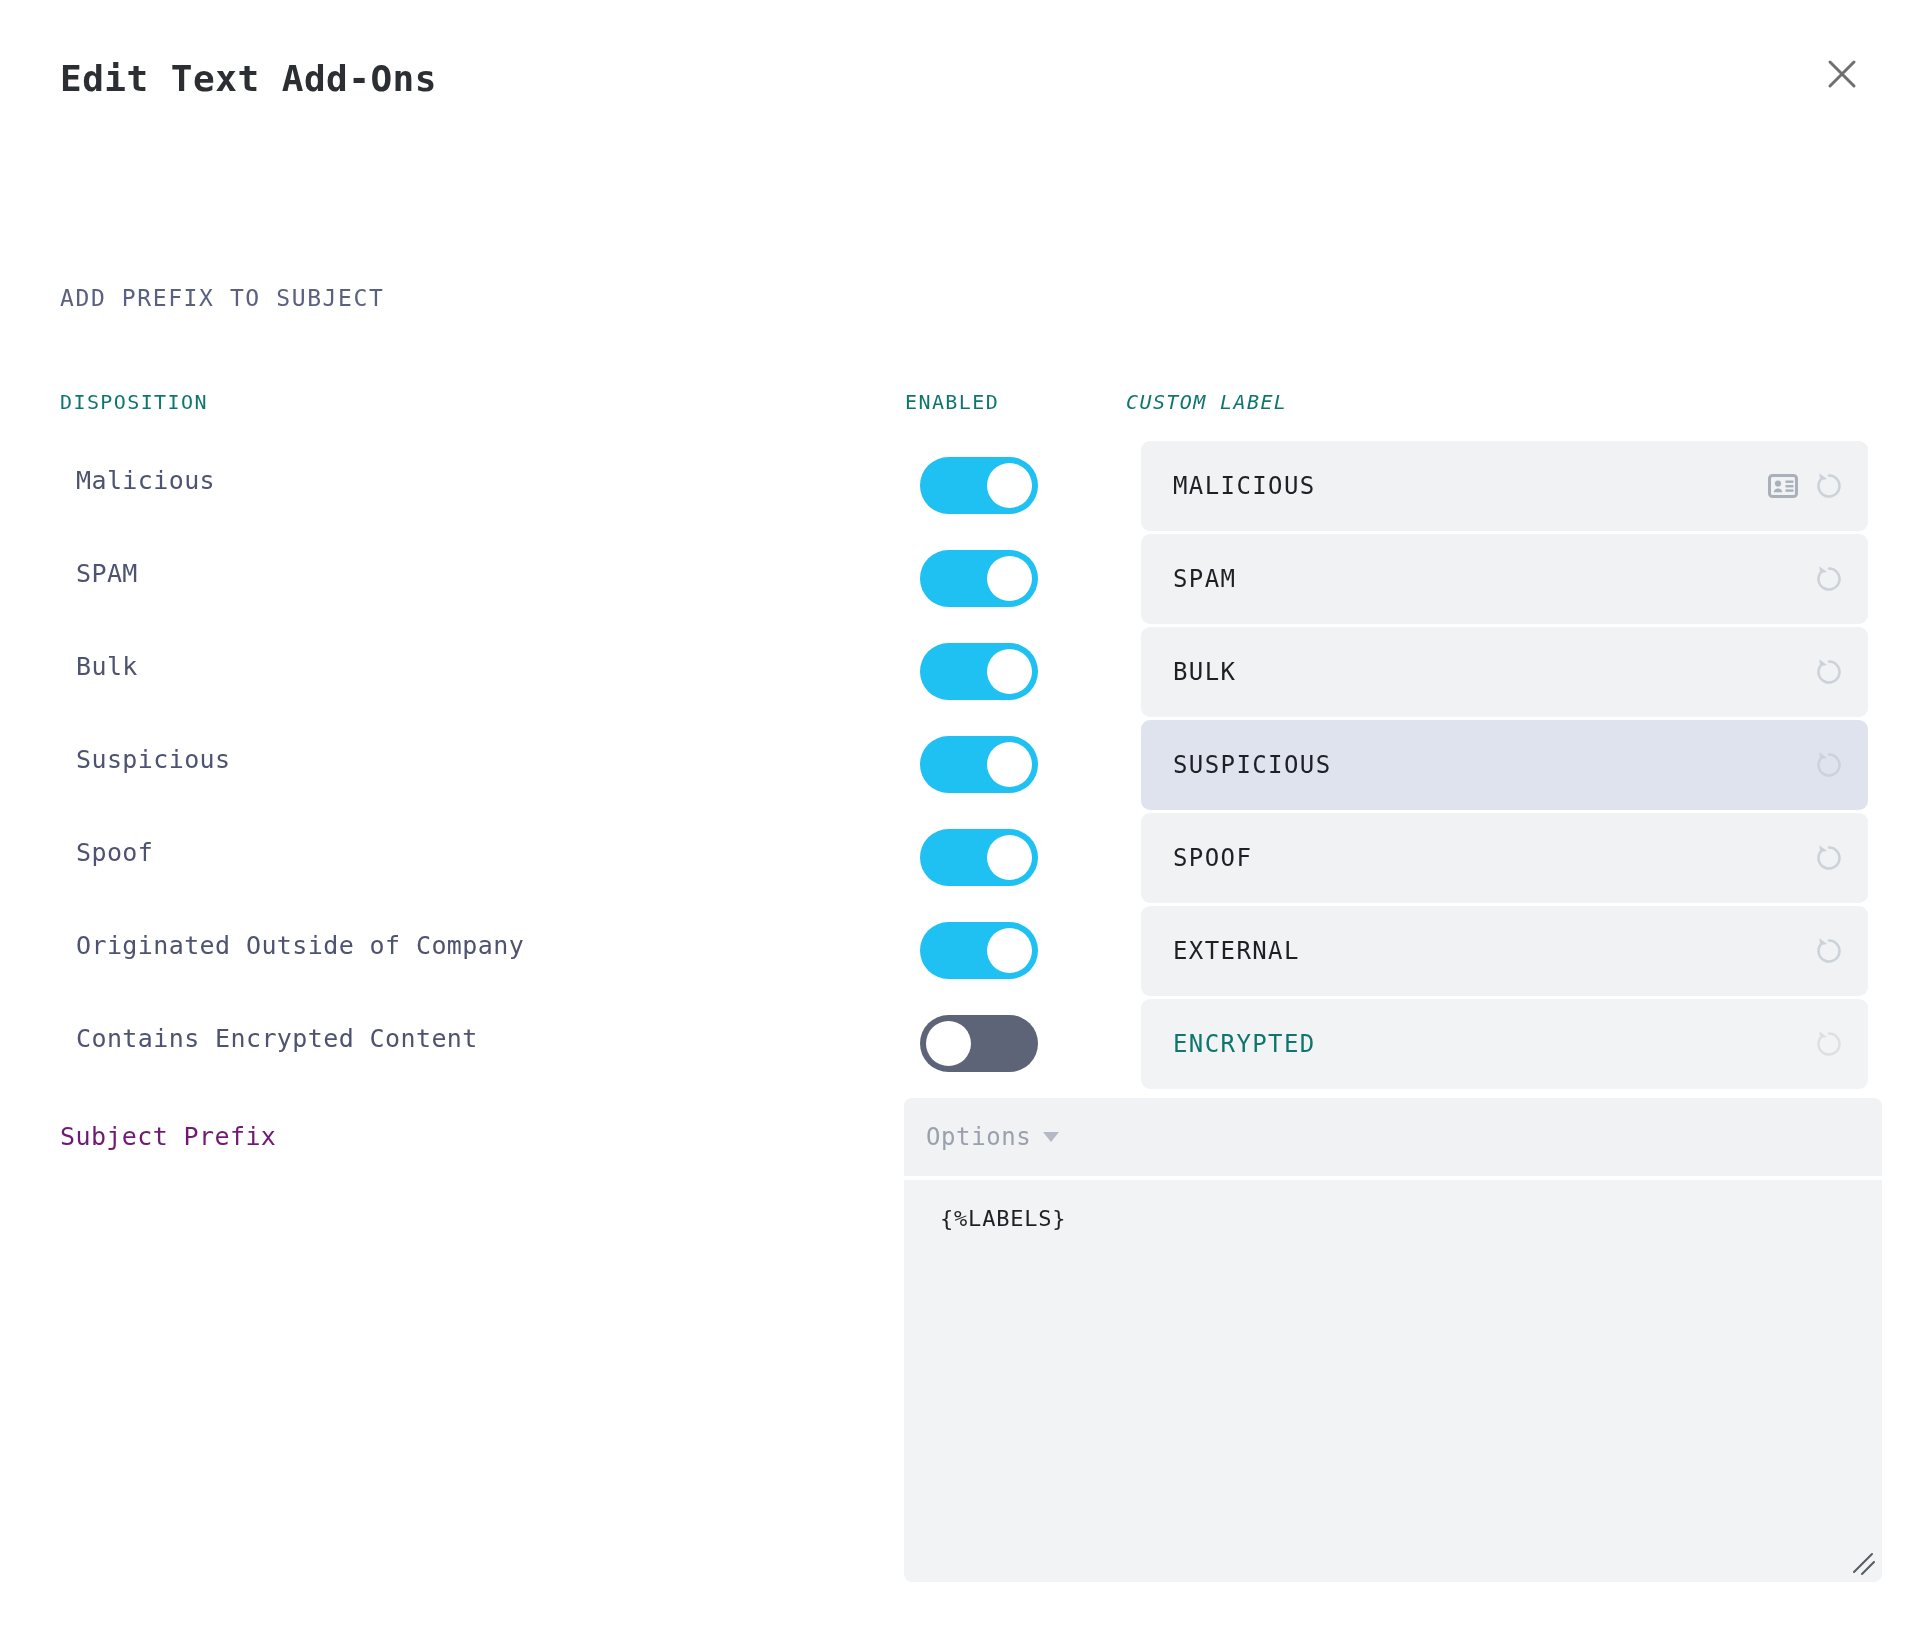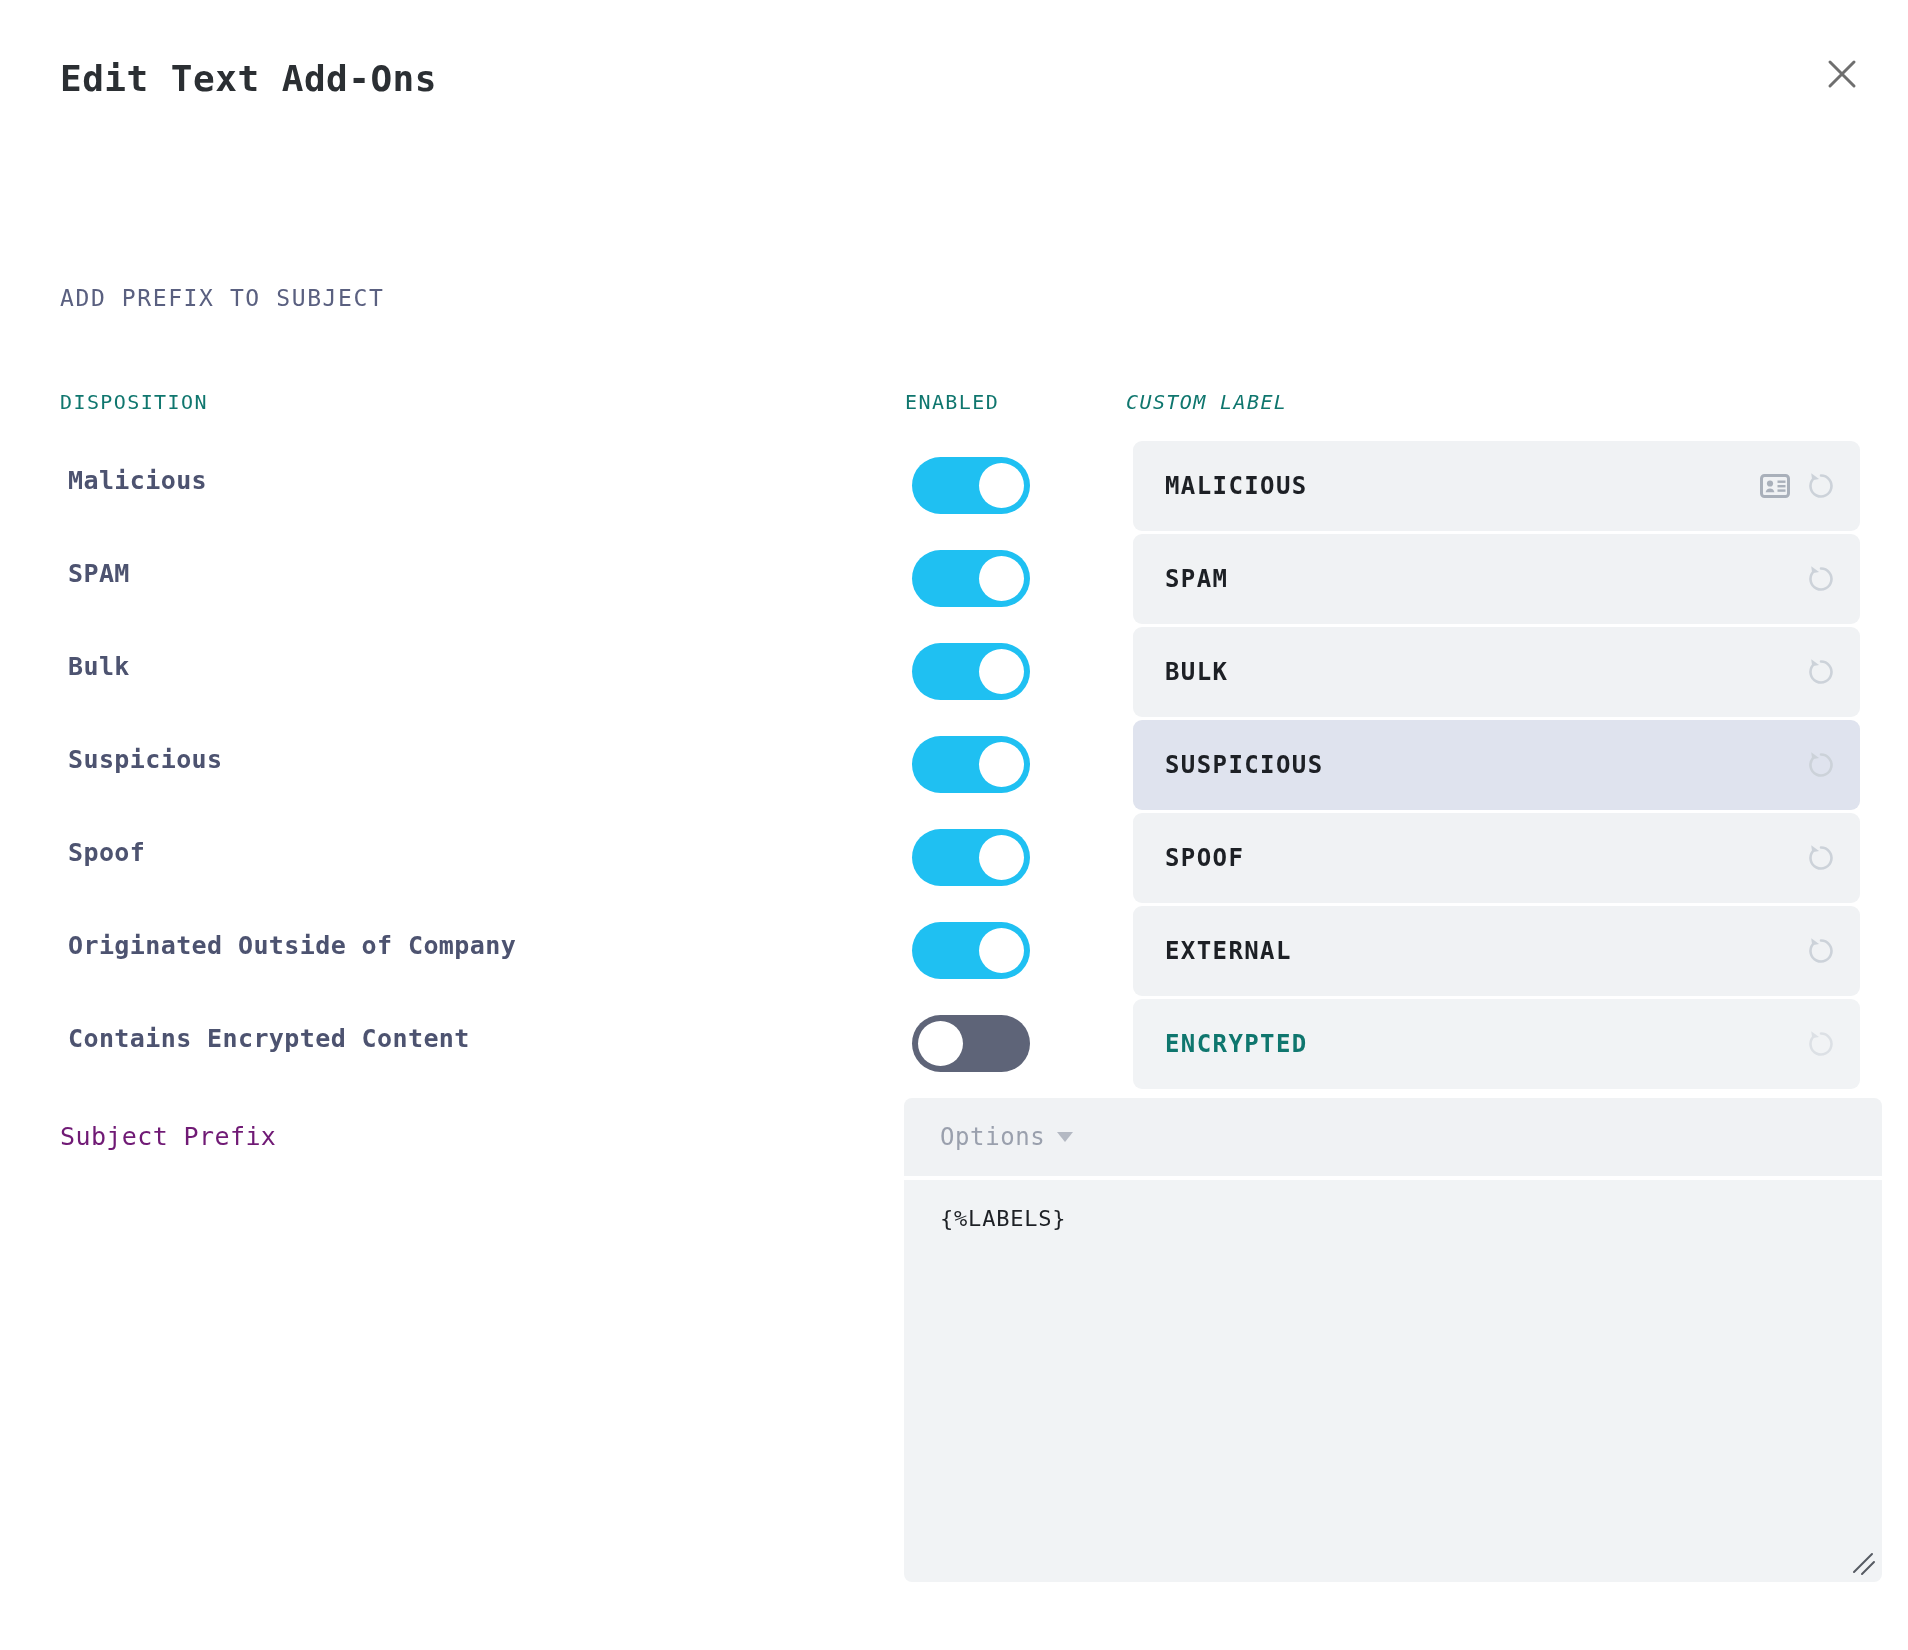--- a/index.html
+++ b/index.html
@@ -80,24 +80,23 @@
   }
   .col-header.disposition { left: 60px; }
   .col-header.enabled     { left: 905px; }
   .col-header.custom      { left: 1126px; font-style: italic; }
 
   
   .rows { position: absolute; top: 0; left: 0; width: 1908px; }
 
   .row {
     position: absolute;
-    left: 8px;
+    left: 16px;
     width: 1780px;
     height: 93px;
-    font-weight: bold;
   }
 
   .row-label {
     position: absolute;
     left: 60px;
     top: 26px;
     font-size: 25px;
     letter-spacing: 0.4px;
     color: #4d5370;
     font-family: "DejaVu Sans Mono", "Liberation Mono", monospace;
@@ -198,21 +197,21 @@
     left: 904px;
     top: 1098px;
     width: 978px;
     height: 78px;
     background: #f0f2f4;
     border-radius: 8px 8px 0 0;
     border: none;
   }
   .options-bar .options-btn {
     position: absolute;
-    left: 36px;
+    left: 22px;
     top: 0;
     height: 78px;
     display: flex;
     align-items: center;
     gap: 12px;
     background: none;
     border: none;
     cursor: pointer;
     font-size: 24px;
     letter-spacing: 0.6px;

